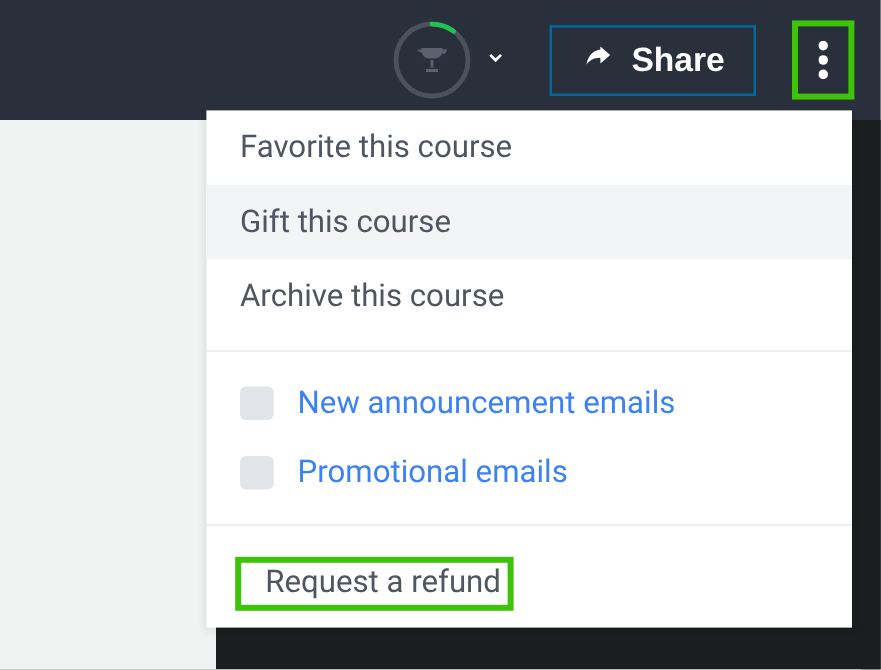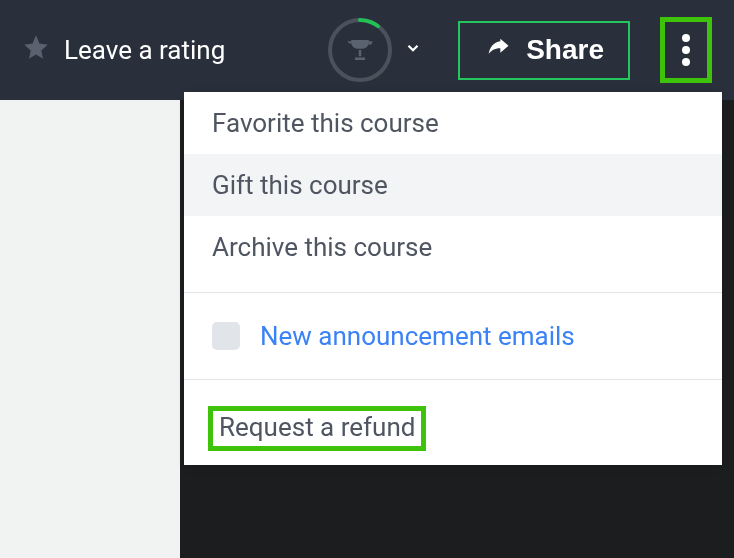--- a/index.html
+++ b/index.html
@@ -49,21 +49,21 @@
     }
     .progress-arc {
       position: absolute;
       inset: -4px;
       border-radius: 50%;
     }
     .chevron {
       color: #fff;
     }
     .share-btn {
-      border: 2px solid #22c55e;
+      border: 2px solid #0369a1;
       background: transparent;
       color: #fff;
       font-size: 28px;
       font-weight: 700;
       padding: 10px 24px;
       display: flex;
       align-items: center;
       gap: 14px;
       cursor: pointer;
     }
@@ -91,21 +91,21 @@
     .left-panel {
       width: 180px;
       background: #f1f2f2;
       height: 100%;
     }
     .dropdown {
       background: #fff;
       width: 538px;
       box-shadow: 0 2px 8px rgba(0,0,0,0.12);
       position: absolute;
-      right: 12px;
+      right: 24px;
       top: 92px;
       font-size: 26px;
       color: #4f5662;
     }
     .dropdown-item {
       padding: 16px 28px;
       cursor: pointer;
     }
     .dropdown-item.hovered {
       background: #f3f4f5;
@@ -133,40 +133,33 @@
     .refund-wrap {
       margin: 12px 24px 14px 24px;
       display: inline-block;
       border: 5px solid #3fc20a;
       padding: 1px 6px 4px 6px;
     }
     .refund-item {
       color: #4f5662;
       font-size: 26px;
       cursor: pointer;
+      margin-left: 14px;
     }
     .right-strip {
       width: 16px;
       background: #1c1d1f;
       height: 100%;
       margin-left: auto;
     }
   </style>
 </head>
 <body>
 
 <div class="header">
-  <div class="rating-group">
-    <span class="star">
-      <svg width="28" height="28" viewBox="0 0 24 24" fill="currentColor">
-          <path d="M12 2l2.9 6.9L22 10l-5.5 5 1.6 7L12 18.5 5.9 22l1.6-7L2 10l7.1-1.1z"></path>
-        </svg>
-    </span>
-    <span>Leave a rating</span>
-  </div>
 
   <div class="trophy-group">
     <div class="trophy-circle">
       <svg class="progress-arc" width="64" height="64" viewBox="0 0 64 64">
         <circle cx="32" cy="32" r="30" fill="none" stroke="transparent" stroke-width="4"></circle>
         <path d="M32 2 A30 30 0 0 1 50 8" fill="none" stroke="#1fc353" stroke-width="4" stroke-linecap="round"></path>
       </svg>
       <svg width="30" height="30" viewBox="0 0 24 24" fill="currentColor">
         <path d="M5 4h14v2a5 5 0 0 1-5 5h-4A5 5 0 0 1 5 6V4zm-3 1h3v2a3 3 0 0 1-3-3zm17 0h3a3 3 0 0 1-3 3V5zM11 12h2v5h-2zm-3 6h8v2H8z"></path>
       </svg>
@@ -213,20 +206,24 @@
   <div class="dropdown-item">
     <span>Archive this course</span>
   </div>
 
   <div class="divider"></div>
 
   <div class="dropdown-check">
     <span class="checkbox"></span>
     <span>New announcement emails</span>
   </div>
+  <div class="dropdown-check">
+    <span class="checkbox"></span>
+    <span>Promotional emails</span>
+  </div>
 
   <div class="divider"></div>
 
   <div class="refund-wrap">
     <div class="refund-item">
       <span>Request a refund</span>
     </div>
   </div>
 </div>
 

